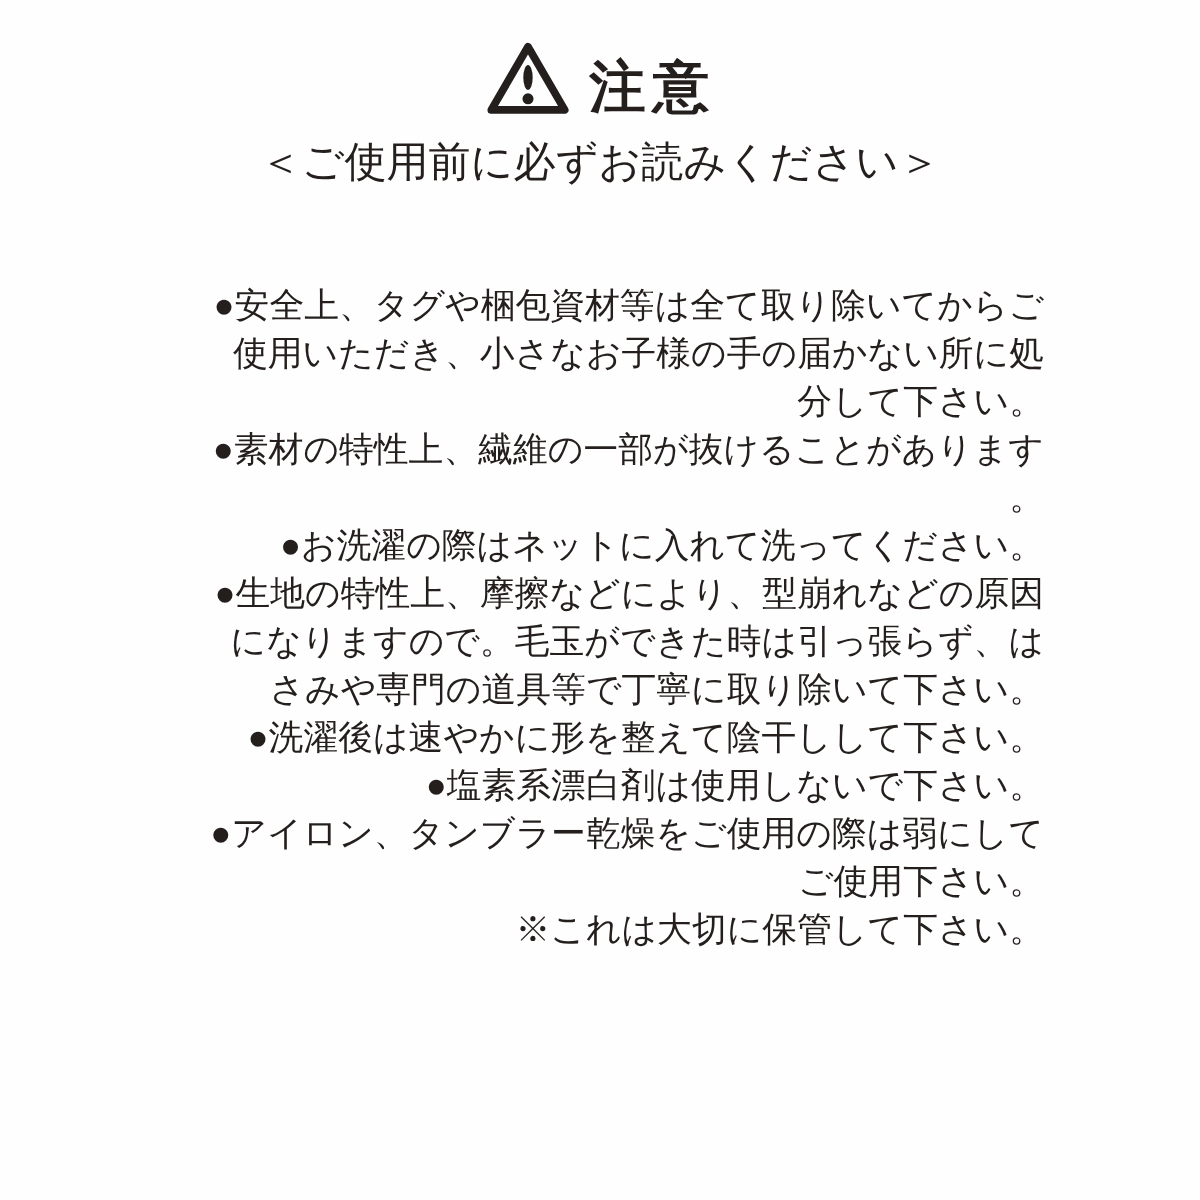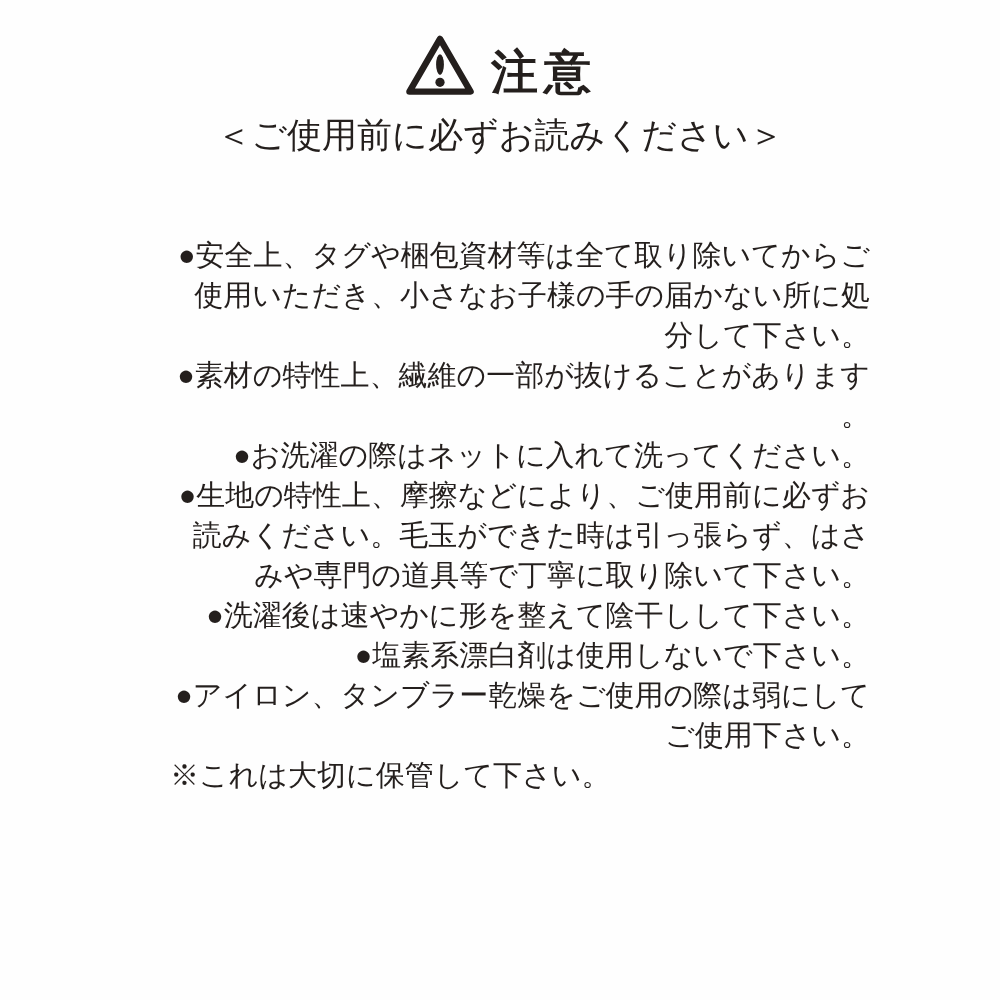--- a/index.html
+++ b/index.html
@@ -53,21 +53,21 @@
   .notice-item {
     word-break: break-all;
     line-break: anywhere;
   }
   .footer-note {
     margin-left: 170px;
     width: 700px;
     font-size: 29px;
     line-height: 40px;
     font-weight: 500;
-    text-align: left;
+    text-align: right;
   }
 </style>
 </head>
 <body>
 
 <div class="page">
 
   <div class="title-row">
     <span class="warning-icon-box">
       <svg viewBox="0 0 100 90" xmlns="http://www.w3.org/2000/svg">
@@ -78,21 +78,21 @@
     </span>
     <span class="page-title">注意</span>
   </div>
 
   <div class="subtitle">＜ご使用前に必ずお読みください＞</div>
 
   <div class="content">
     <div class="notice-item">●安全上、タグや梱包資材等は全て取り除いてからご使用いただき、小さなお子様の手の届かない所に処分して下さい。</div>
     <div class="notice-item">●素材の特性上、繊維の一部が抜けることがあります。</div>
     <div class="notice-item">●お洗濯の際はネットに入れて洗ってください。</div>
-    <div class="notice-item">●生地の特性上、摩擦などにより、ご使用前に必ずお読みください。毛玉ができた時は引っ張らず、はさみや専門の道具等で丁寧に取り除いて下さい。</div>
+    <div class="notice-item">●生地の特性上、摩擦などにより、型崩れなどの原因になりますので。毛玉ができた時は引っ張らず、はさみや専門の道具等で丁寧に取り除いて下さい。</div>
     <div class="notice-item">●洗濯後は速やかに形を整えて陰干しして下さい。</div>
     <div class="notice-item">●塩素系漂白剤は使用しないで下さい。</div>
     <div class="notice-item">●アイロン、タンブラー乾燥をご使用の際は弱にしてご使用下さい。</div>
   </div>
 
   <div class="footer-note">※これは大切に保管して下さい。</div>
 
 </div>
 
 </body></html>

